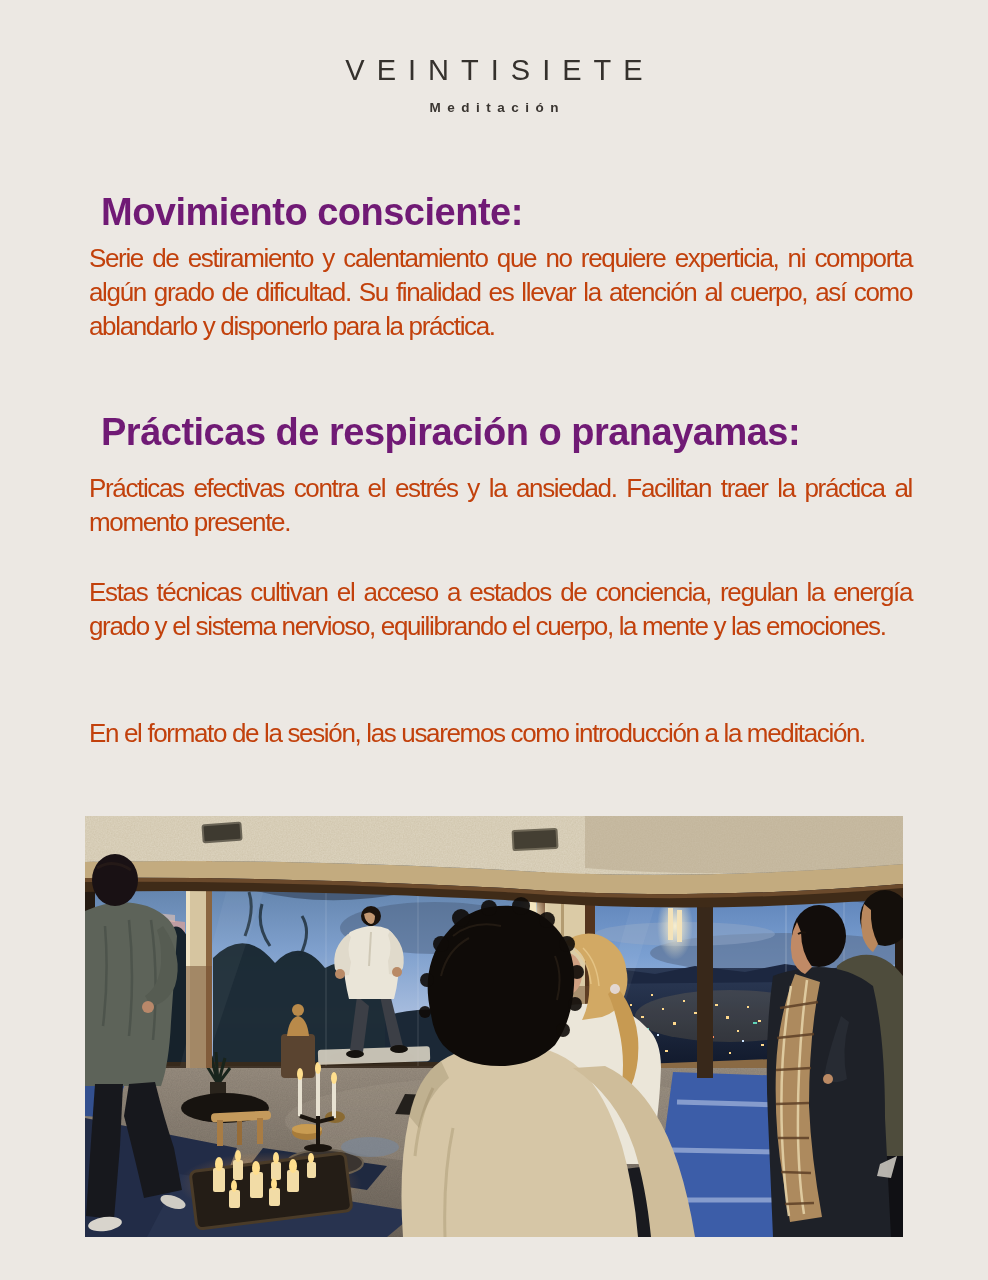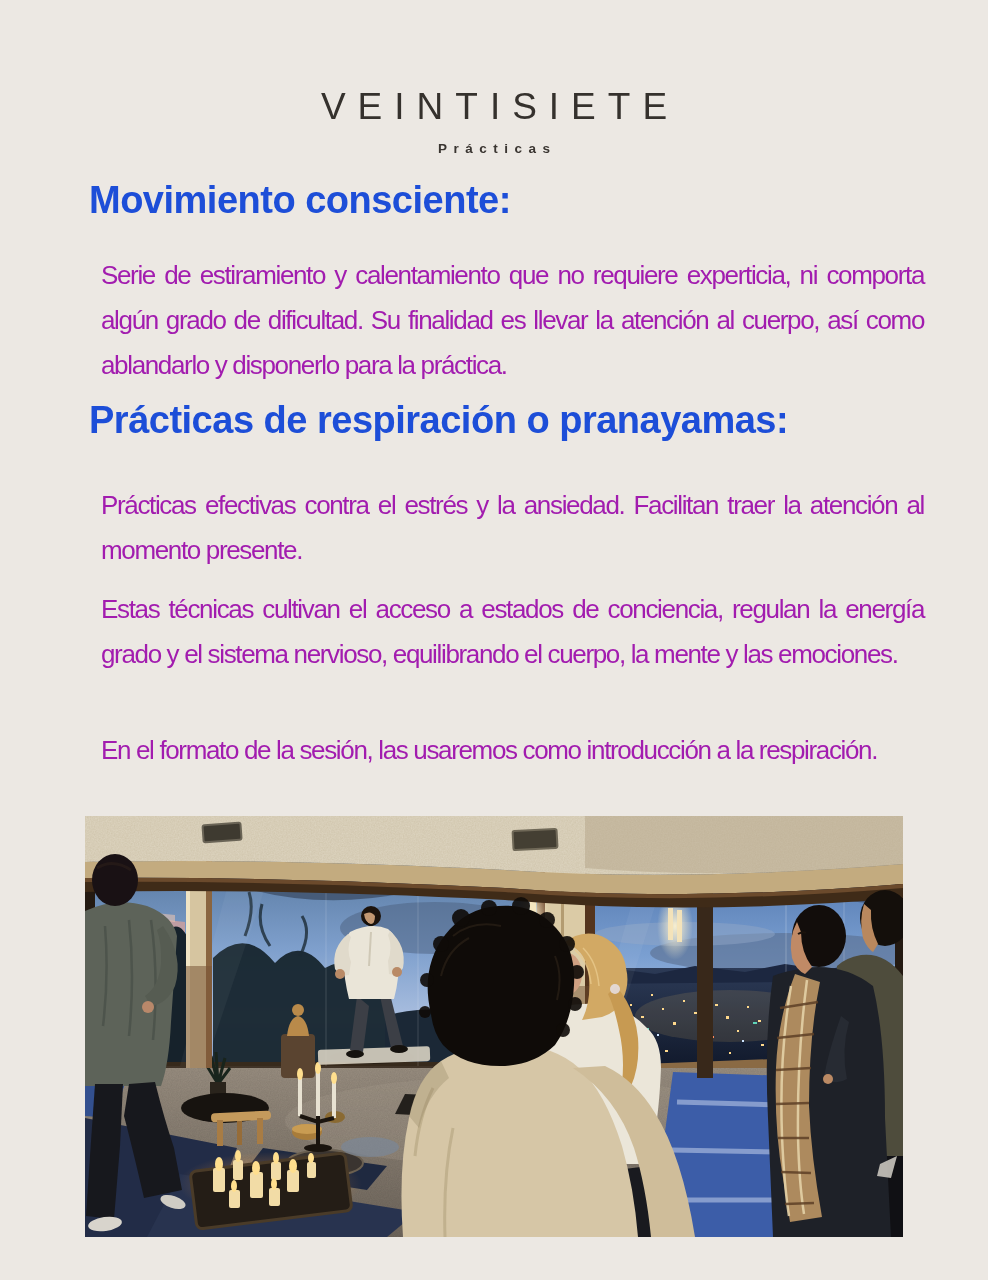--- a/index.html
+++ b/index.html
@@ -8,39 +8,39 @@
     background:#ECE8E3;
     font-family:"Liberation Sans", sans-serif;
     color:#1d1c1a;
     overflow:hidden;
   }
   .page{position:relative;width:988px;height:1280px;background:#ECE8E3;}
 
   
   .logo{position:absolute;top:54px;left:0;width:988px;text-align:center;}
   .brand{
-    font-size:37px;font-weight:400;color:#35312d;
-    letter-spacing:12px;text-indent:12px;margin-top:32px;
+    font-size:29px;font-weight:400;color:#35312d;
+    letter-spacing:12px;text-indent:12px;
   }
   .brand-sub{
     margin-top:13px;font-size:13.5px;font-weight:600;color:#3a3531;
     letter-spacing:6.5px;text-indent:6.5px;
   }
 
   
   .content{position:absolute;left:85px;top:0;width:823px;}
   h2.sec-heading{
-    margin:4px;font-size:38px;line-height:44px;font-weight:800;
-    color:#1d4ed8;letter-spacing:-0.5px;
+    margin:16px;font-size:38px;line-height:44px;font-weight:800;
+    color:#701a75;letter-spacing:-0.5px;
   }
   .h1{position:absolute;top:174px;}
   .h2{position:absolute;top:394px;}
   p.body-par{
-    margin:16px;font-size:26px;line-height:45px;font-weight:400;
-    color:#a21caf;letter-spacing:-1.35px;
+    margin:4px;font-size:26px;line-height:34px;font-weight:400;
+    color:#c2410c;letter-spacing:-1.35px;
     text-align:justify;
   }
   .p1{position:absolute;top:237px;width:823px;}
   .p2{position:absolute;top:467px;width:823px;}
   .p3{position:absolute;top:571px;width:823px;}
   .p4{position:absolute;top:712px;width:823px;}
   .p4{text-align:justify;}
 
   
   figure.photo{
@@ -49,31 +49,31 @@
   }
   figure.photo svg{display:block;}
 </style>
 </head>
 <body>
 
 <div class="page">
 
   <header class="logo">
     <div class="brand">VEINTISIETE</div>
-    <div class="brand-sub">Prácticas</div>
+    <div class="brand-sub">Meditación</div>
   </header>
 
   <main class="content">
     <h2 class="sec-heading h1">Movimiento consciente:</h2>
     <p class="body-par p1">Serie de estiramiento y calentamiento que no requiere experticia, ni comporta algún grado de dificultad. Su finalidad es llevar la atención al cuerpo, así como ablandarlo y disponerlo para la práctica.</p>
 
     <h2 class="sec-heading h2">Prácticas de respiración o pranayamas:</h2>
-    <p class="body-par p2">Prácticas efectivas contra el estrés y la ansiedad. Facilitan traer la atención al momento presente.</p>
+    <p class="body-par p2">Prácticas efectivas contra el estrés y la ansiedad. Facilitan traer la práctica al momento presente.</p>
     <p class="body-par p3">Estas técnicas cultivan el acceso a estados de conciencia, regulan la energía grado y el sistema nervioso, equilibrando el cuerpo, la mente y las emociones.</p>
-    <p class="body-par p4">En el formato de la sesión, las usaremos como introducción a la respiración.</p>
+    <p class="body-par p4">En el formato de la sesión, las usaremos como introducción a la meditación.</p>
   </main>
 
   <figure class="photo">
     <svg viewBox="0 0 818 421" width="818" height="421" xmlns="http://www.w3.org/2000/svg">
       <defs>
         <linearGradient id="sky" x1="0" y1="0" x2="0" y2="1">
           <stop offset="0" stop-color="#56779e"></stop>
           <stop offset="0.42" stop-color="#7fa0cd"></stop>
           <stop offset="0.72" stop-color="#a9bedf"></stop>
           <stop offset="1" stop-color="#7f95ba"></stop>

